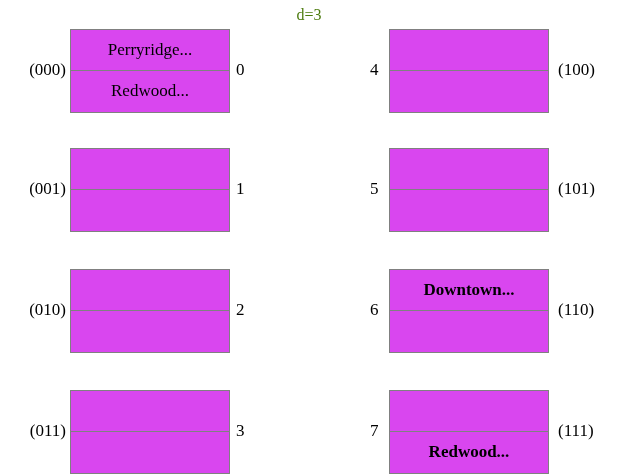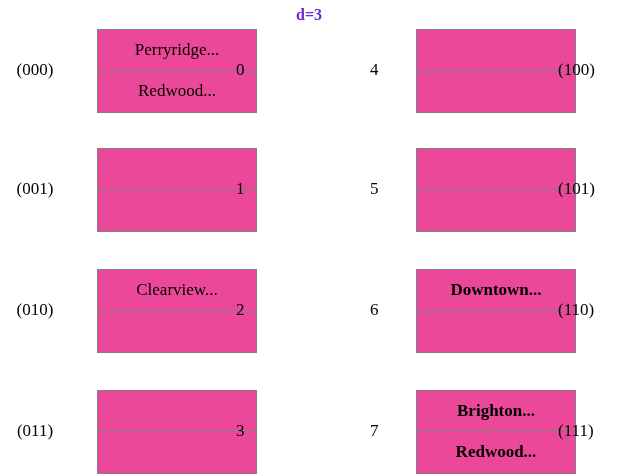--- a/index.html
+++ b/index.html
@@ -25,39 +25,37 @@
 
   .title {
     position: absolute;
     top: 5px;
     left: 0;
     width: 618px;
     text-align: center;
     font-size: 16px;
     line-height: 20px;
     letter-spacing: 0px;
-    color: #6d28d9;
-    font-weight: bold;
+    color: #4d7c0f;
   }
 
   
   .bucket {
     position: absolute;
     height: 84px;
   }
 
   .bucket-box {
     position: absolute;
     top: 0;
     width: 158px;
     height: 82px;
     border: 1px solid #808080;
     box-sizing: content-box;
-    background: #ec4899;
-    margin-left: 27px;
+    background: #d946ef;
   }
 
   .slot {
     position: absolute;
     left: 0;
     width: 158px;
     height: 40px;
     line-height: 40px;
     text-align: center;
     font-size: 17px;
@@ -82,21 +80,21 @@
     top: 29px;
     height: 24px;
     line-height: 24px;
     font-size: 17px;
     color: #000000;
     white-space: nowrap;
   }
 
   
   .col-left .bucket-box { left: 70px; }
-  .col-left .hash-label { left: 4px; width: 62px; text-align: center; }
+  .col-left .hash-label { left: 4px; width: 62px; text-align: right; }
   .col-left .index-label { left: 236px; text-align: left; }
 
   
   .col-right .bucket-box { left: 389px; font-weight: bold; }
   .col-right .hash-label { left: 558px; text-align: left; }
   .col-right .index-label { left: 370px; text-align: left; }
 
   .col-left, .col-right {
     position: absolute;
     left: 0; top: 0;
@@ -128,21 +126,20 @@
         <div class="slot top"></div>
         <div class="slot-divider"></div>
         <div class="slot bottom"></div>
       </div>
       <div class="side-label index-label" style="top:0px;height:82px;line-height:82px;">1</div>
     </div>
 
     <div class="bucket" style="top:269px;">
       <div class="side-label hash-label" style="top:0px;height:82px;line-height:82px;">(010)</div>
       <div class="bucket-box">
-        <div class="slot top">Clearview...</div>
         <div class="slot-divider"></div>
         <div class="slot bottom"></div>
       </div>
       <div class="side-label index-label" style="top:0px;height:82px;line-height:82px;">2</div>
     </div>
 
     <div class="bucket" style="top:390px;">
       <div class="side-label hash-label" style="top:0px;height:82px;line-height:82px;">(011)</div>
       <div class="bucket-box">
         <div class="slot-divider"></div>
@@ -181,21 +178,20 @@
         <div class="slot top">Downtown...</div>
         <div class="slot-divider"></div>
         <div class="slot bottom"></div>
       </div>
       <div class="side-label hash-label" style="top:0px;height:82px;line-height:82px;">(110)</div>
     </div>
 
     <div class="bucket" style="top:390px;">
       <div class="side-label index-label" style="top:0px;height:82px;line-height:82px;">7</div>
       <div class="bucket-box">
-        <div class="slot top">Brighton...</div>
         <div class="slot-divider"></div>
         <div class="slot bottom">Redwood...</div>
       </div>
       <div class="side-label hash-label" style="top:0px;height:82px;line-height:82px;">(111)</div>
     </div>
 
   </div>
 
 </div>
 

